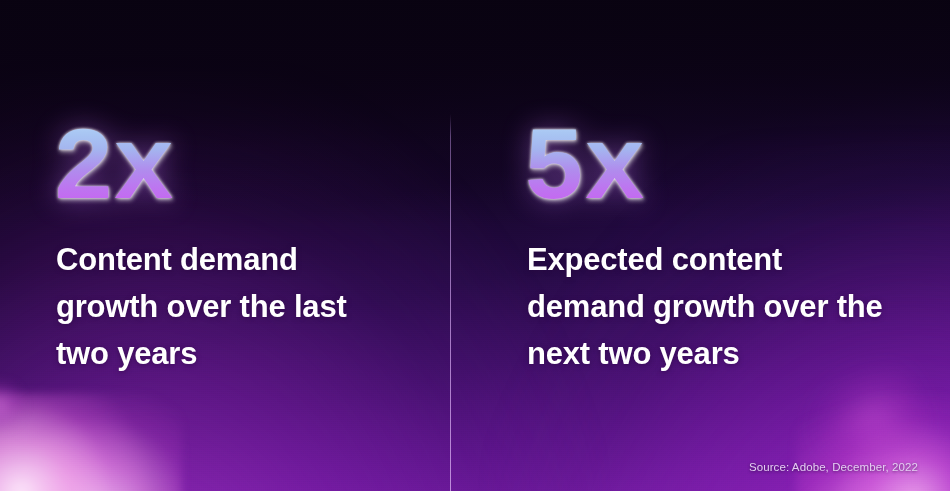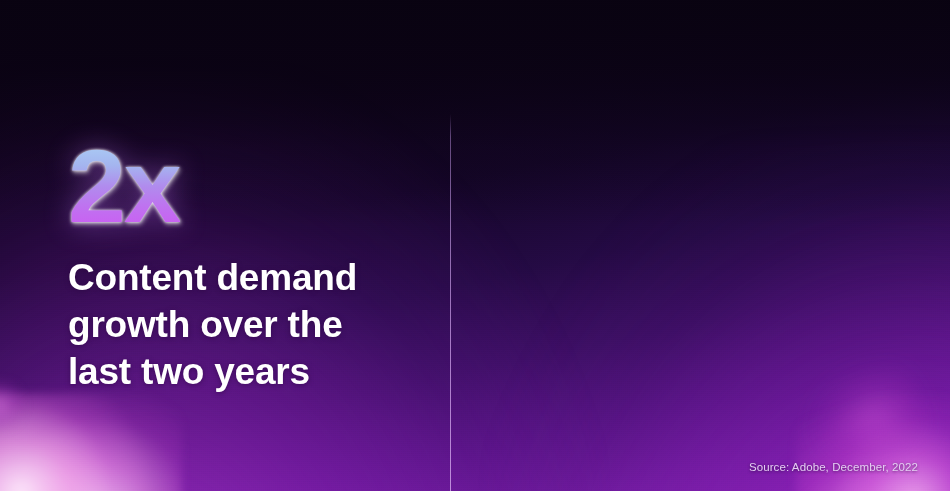--- a/index.html
+++ b/index.html
@@ -142,50 +142,50 @@
     inset: 0;
   }
   .col {
     position: absolute;
     top: 118px;
   }
   .col-left  { left: 52px;  width: 350px; }
   .col-right { left: 523px; width: 380px; }
 
   .stat-number {
-    font-family: Liberation Sans, sans-serif;
+    font-family: Liberation Mono, monospace;
     font-weight: 700;
     font-size: 104px;
     line-height: 1.0;
     letter-spacing: -2px;
-    margin: 16px;
+    margin: 0;
     background-image: linear-gradient(to bottom,
         #bcd9fa 0%,
         #a9c7f3 14%,
         #a4b5ef 30%,
         #b08ced 50%,
         #bf72f0 70%,
         #c862f2 86%,
         #cd5ff3 100%);
     -webkit-background-clip: text;
     background-clip: text;
     color: transparent;
     -webkit-text-fill-color: transparent;
     filter:
       drop-shadow(0 0 1.5px rgba(255,255,255,0.95))
       drop-shadow(1px 2px 2px rgba(255,255,255,0.55))
       drop-shadow(0 0 14px rgba(186,110,240,0.45));
     width: max-content;
   }
 
   .stat-caption {
-    margin: 14px 0 0 16px;
+    margin: 14px 0 0 4px;
     font-family: "Liberation Sans", sans-serif;
     font-weight: 700;
-    font-size: 37px;
+    font-size: 31px;
     line-height: 47px;
     color: #ffffff;
     letter-spacing: -0.2px;
     text-shadow: 0 1px 5px rgba(40,5,60,0.55);
   }
 
   .source-note {
     position: absolute;
     right: 32px;
     bottom: 18px;
@@ -216,18 +216,22 @@
 
   <div class="divider"></div>
 
   <div class="columns">
 
     <div class="col col-left">
       <div class="stat-number">2x</div>
       <p class="stat-caption">Content demand growth over the last two years</p>
     </div>
 
+    <div class="col col-right">
+      <div class="stat-number">5x</div>
+      <p class="stat-caption">Expected content demand growth over the next two years</p>
+    </div>
 
   </div>
 
   <div class="source-note">Source: Adobe, December, 2022</div>
 
 </div>
 
 </body></html>

